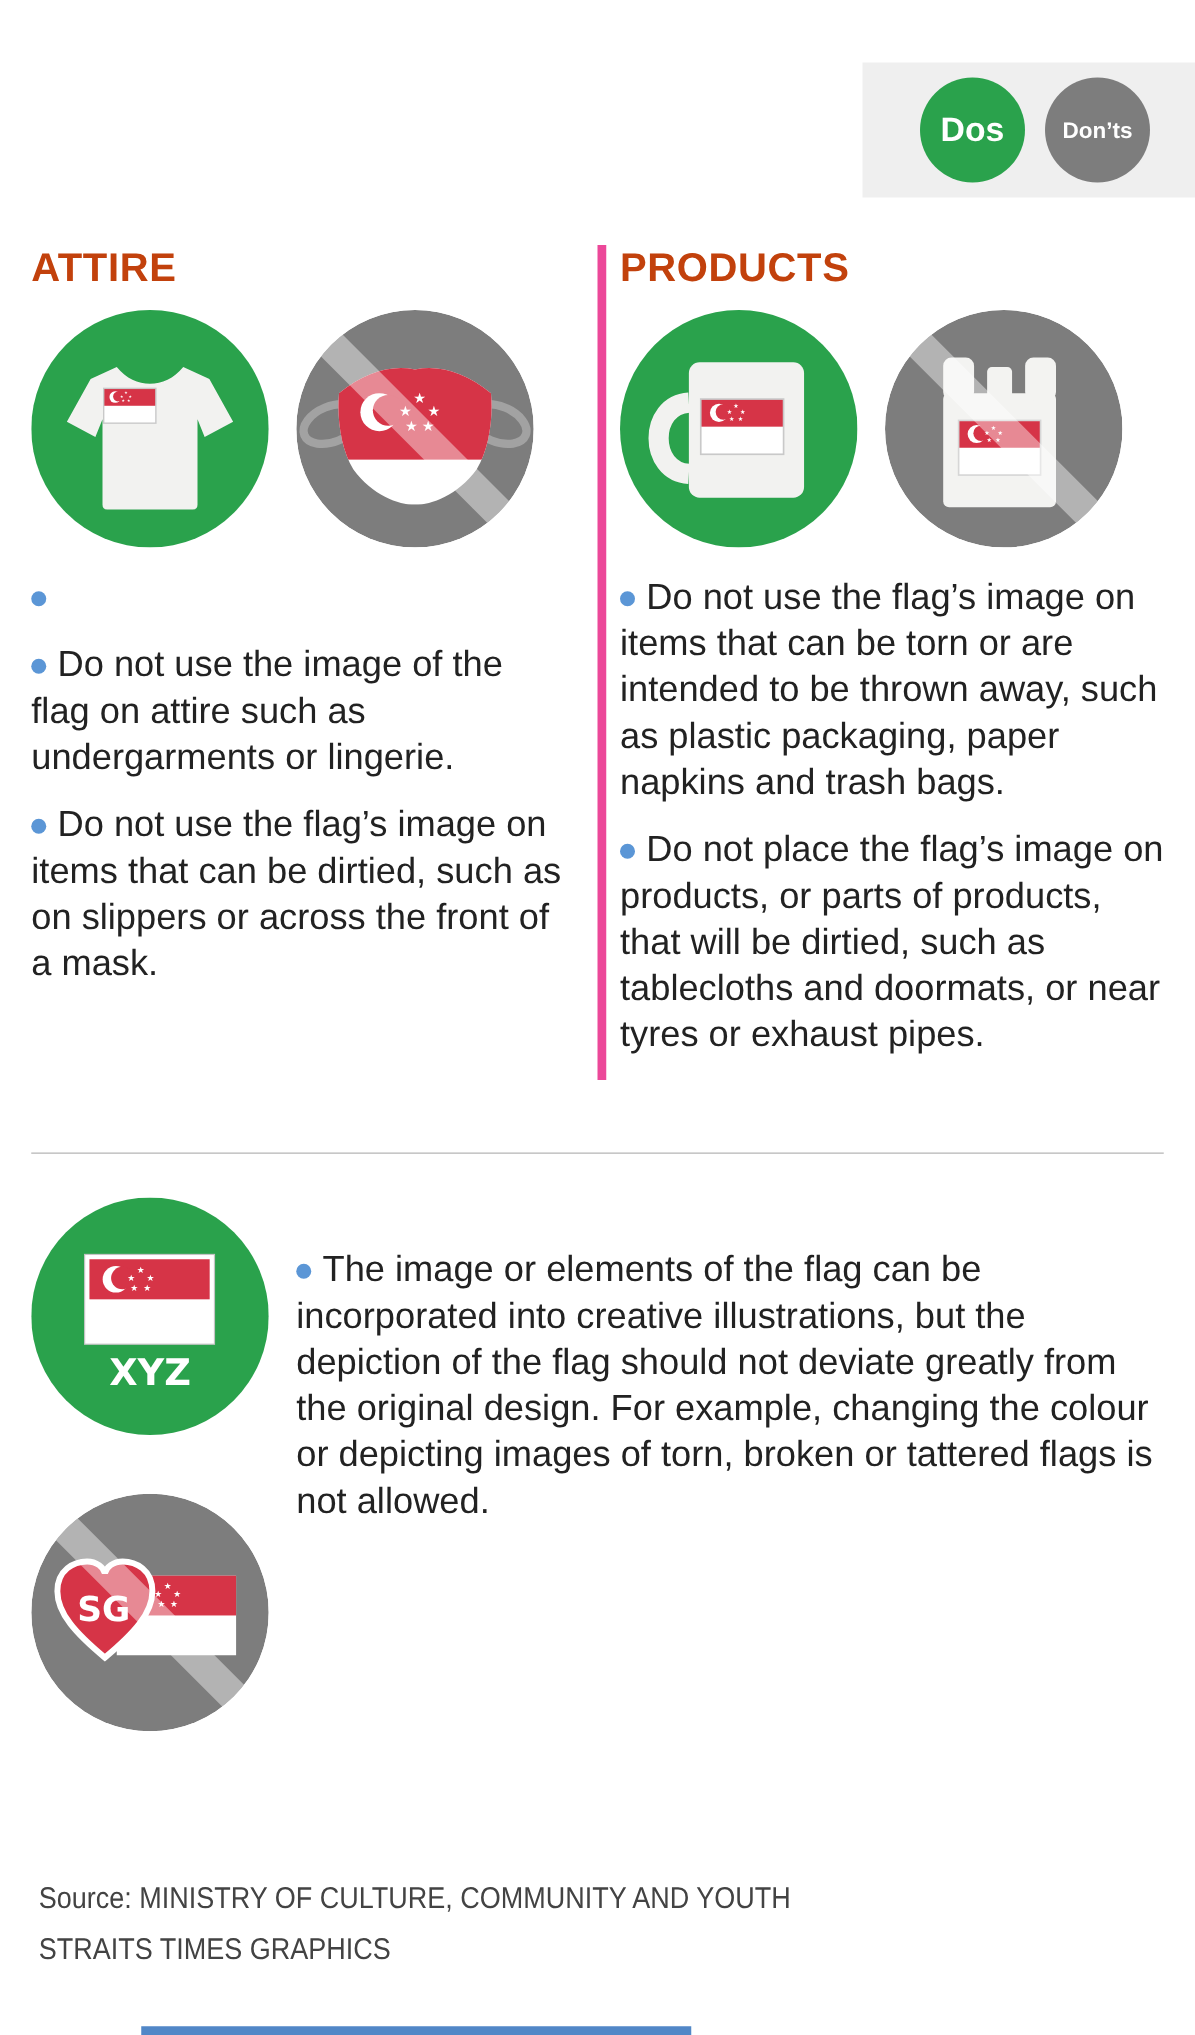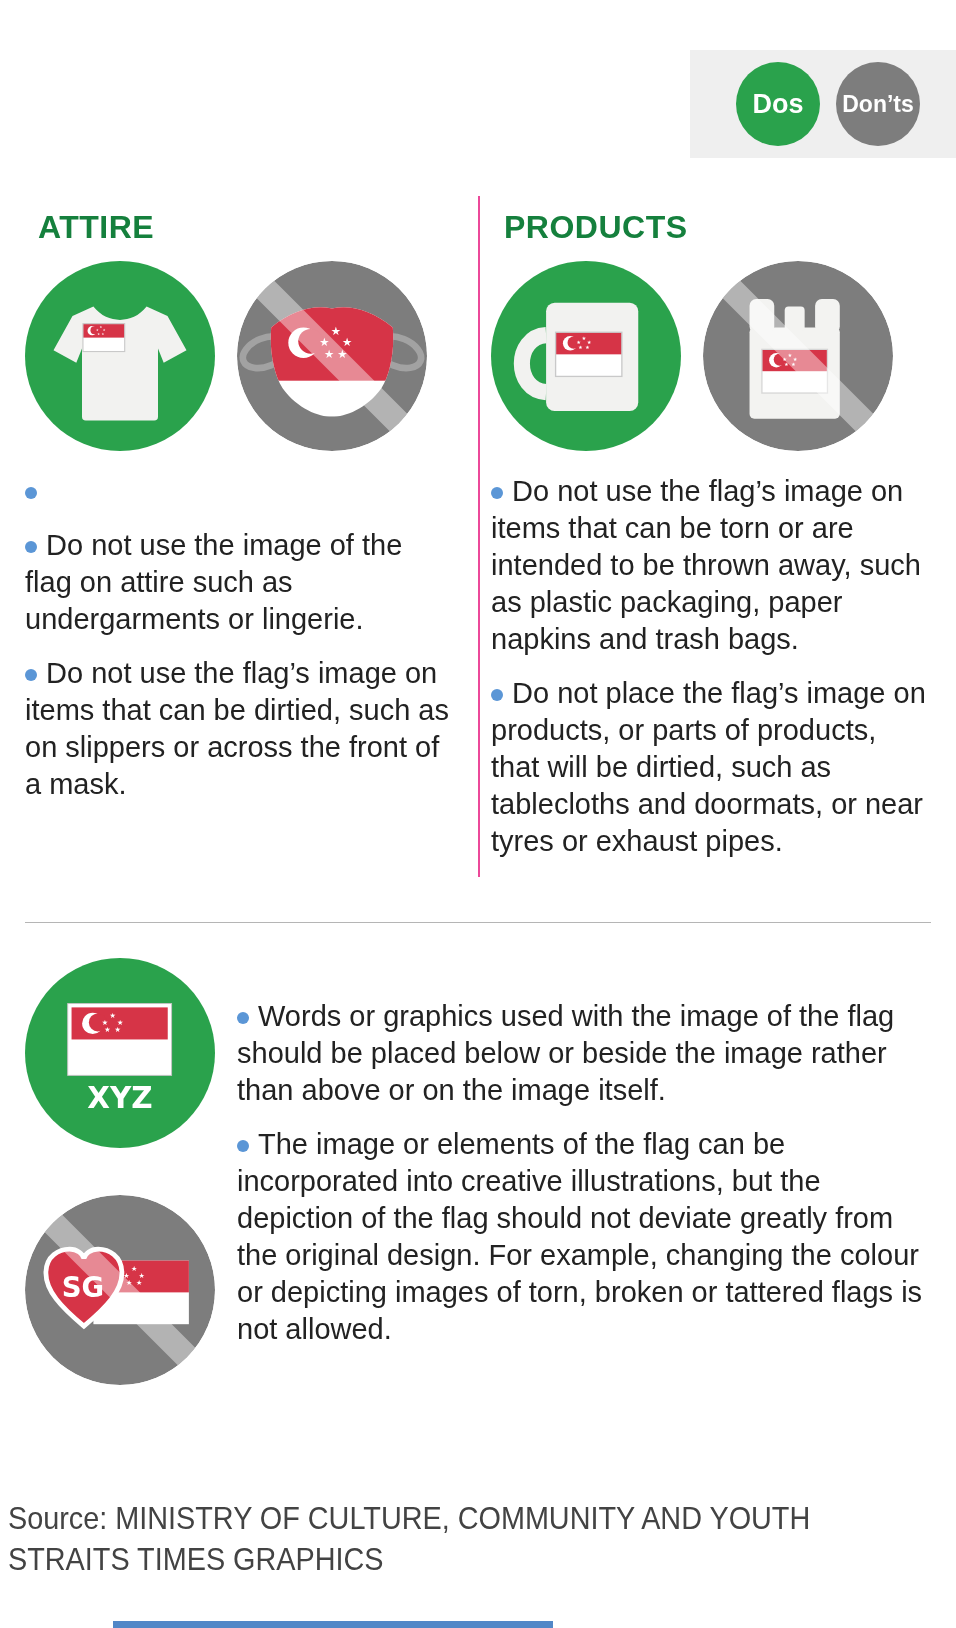--- a/index.html
+++ b/index.html
@@ -35,38 +35,38 @@
     gap: 16px;
   }
   .legend-circle {
     width: 84px; height: 84px;
     border-radius: 50%;
     display: flex; align-items: center; justify-content: center;
     color: #ffffff;
     font-weight: bold;
   }
   .legend-dos   { background: #2aa24c; font-size: 27px; }
-  .legend-donts { background: #7d7d7d; font-size: 23px; }
+  .legend-donts { background: #7d7d7d; font-size: 18px; }
 
   
   .columns {
     position: absolute;
     left: 25px; top: 196px;
     width: 906px;
     display: flex;
   }
   .col { width: 453px; }
   .col-left  { padding-right: 14px; }
-  .col-right { border-left: 2px solid #ec4899; padding-left: 11px; }
+  .col-right { border-left: 7px solid #ec4899; padding-left: 11px; }
 
   h2.section-heading {
-    margin: 13px;
+    margin: 0;
     font-size: 32px;
     font-weight: bold;
-    color: #15803d;
+    color: #c2410c;
     letter-spacing: 0.5px;
   }
   .icon-row {
     display: flex;
     gap: 22px;
     margin: 15px 0 22px 0;
   }
   .icon-row svg, .design-icons svg { display: block; }
 
   .bullets { margin-top: 4px; }
@@ -104,22 +104,22 @@
   }
   .design-icons { width: 212px; flex: 0 0 212px; }
   .design-icons h2 { margin-bottom: 17px; }
   .design-gap { height: 47px; }
   .design-text { flex: 1; padding-top: 40px; }
   .design-text .bullet { width: 694px; }
 
   
   .source {
     position: absolute;
-    left: 8px; top: 1498px;
-    font-size: 32px;
+    left: 31px; top: 1498px;
+    font-size: 24px;
     line-height: 41px;
     color: #434343;
   }
   .source .line {
     transform: scaleX(0.9);
     transform-origin: left center;
     white-space: nowrap;
   }
   .bottom-bar {
     position: absolute;
@@ -297,21 +297,20 @@
           <path d="M62,138 C38,118 22,101 22,82 C22,64 36,57 47,57
                    C55,57 61,62 62,67 C63,62 69,57 77,57
                    C88,57 102,64 102,82 C102,101 86,118 62,138 Z" fill="#d63447" stroke="#ffffff" stroke-width="5"></path>
           <text x="61" y="107" font-size="29" font-weight="bold" fill="#ffffff" text-anchor="middle">SG</text>
           <rect x="-150" y="-13" width="300" height="26" fill="#ffffff" opacity="0.42" transform="translate(100,100) rotate(45)"></rect>
         </g>
       </svg>
     </div>
 
     <div class="design-text">
-      <p class="bullet"><span class="dot"></span><span>Words or graphics used with the image of the flag should be placed below or beside the image rather than above or on the image itself.</span></p>
       <p class="bullet"><span class="dot"></span><span>The image or elements of the flag can be incorporated into creative illustrations, but the depiction of the flag should not deviate greatly from the original design. For example, changing the colour or depicting images of torn, broken or tattered flags is not allowed.</span></p>
     </div>
   </div>
 
   <div class="source">
     <div class="line">Source: MINISTRY OF CULTURE, COMMUNITY AND YOUTH</div>
     <div class="line">STRAITS TIMES GRAPHICS</div>
   </div>
 
   <div class="bottom-bar"></div>

